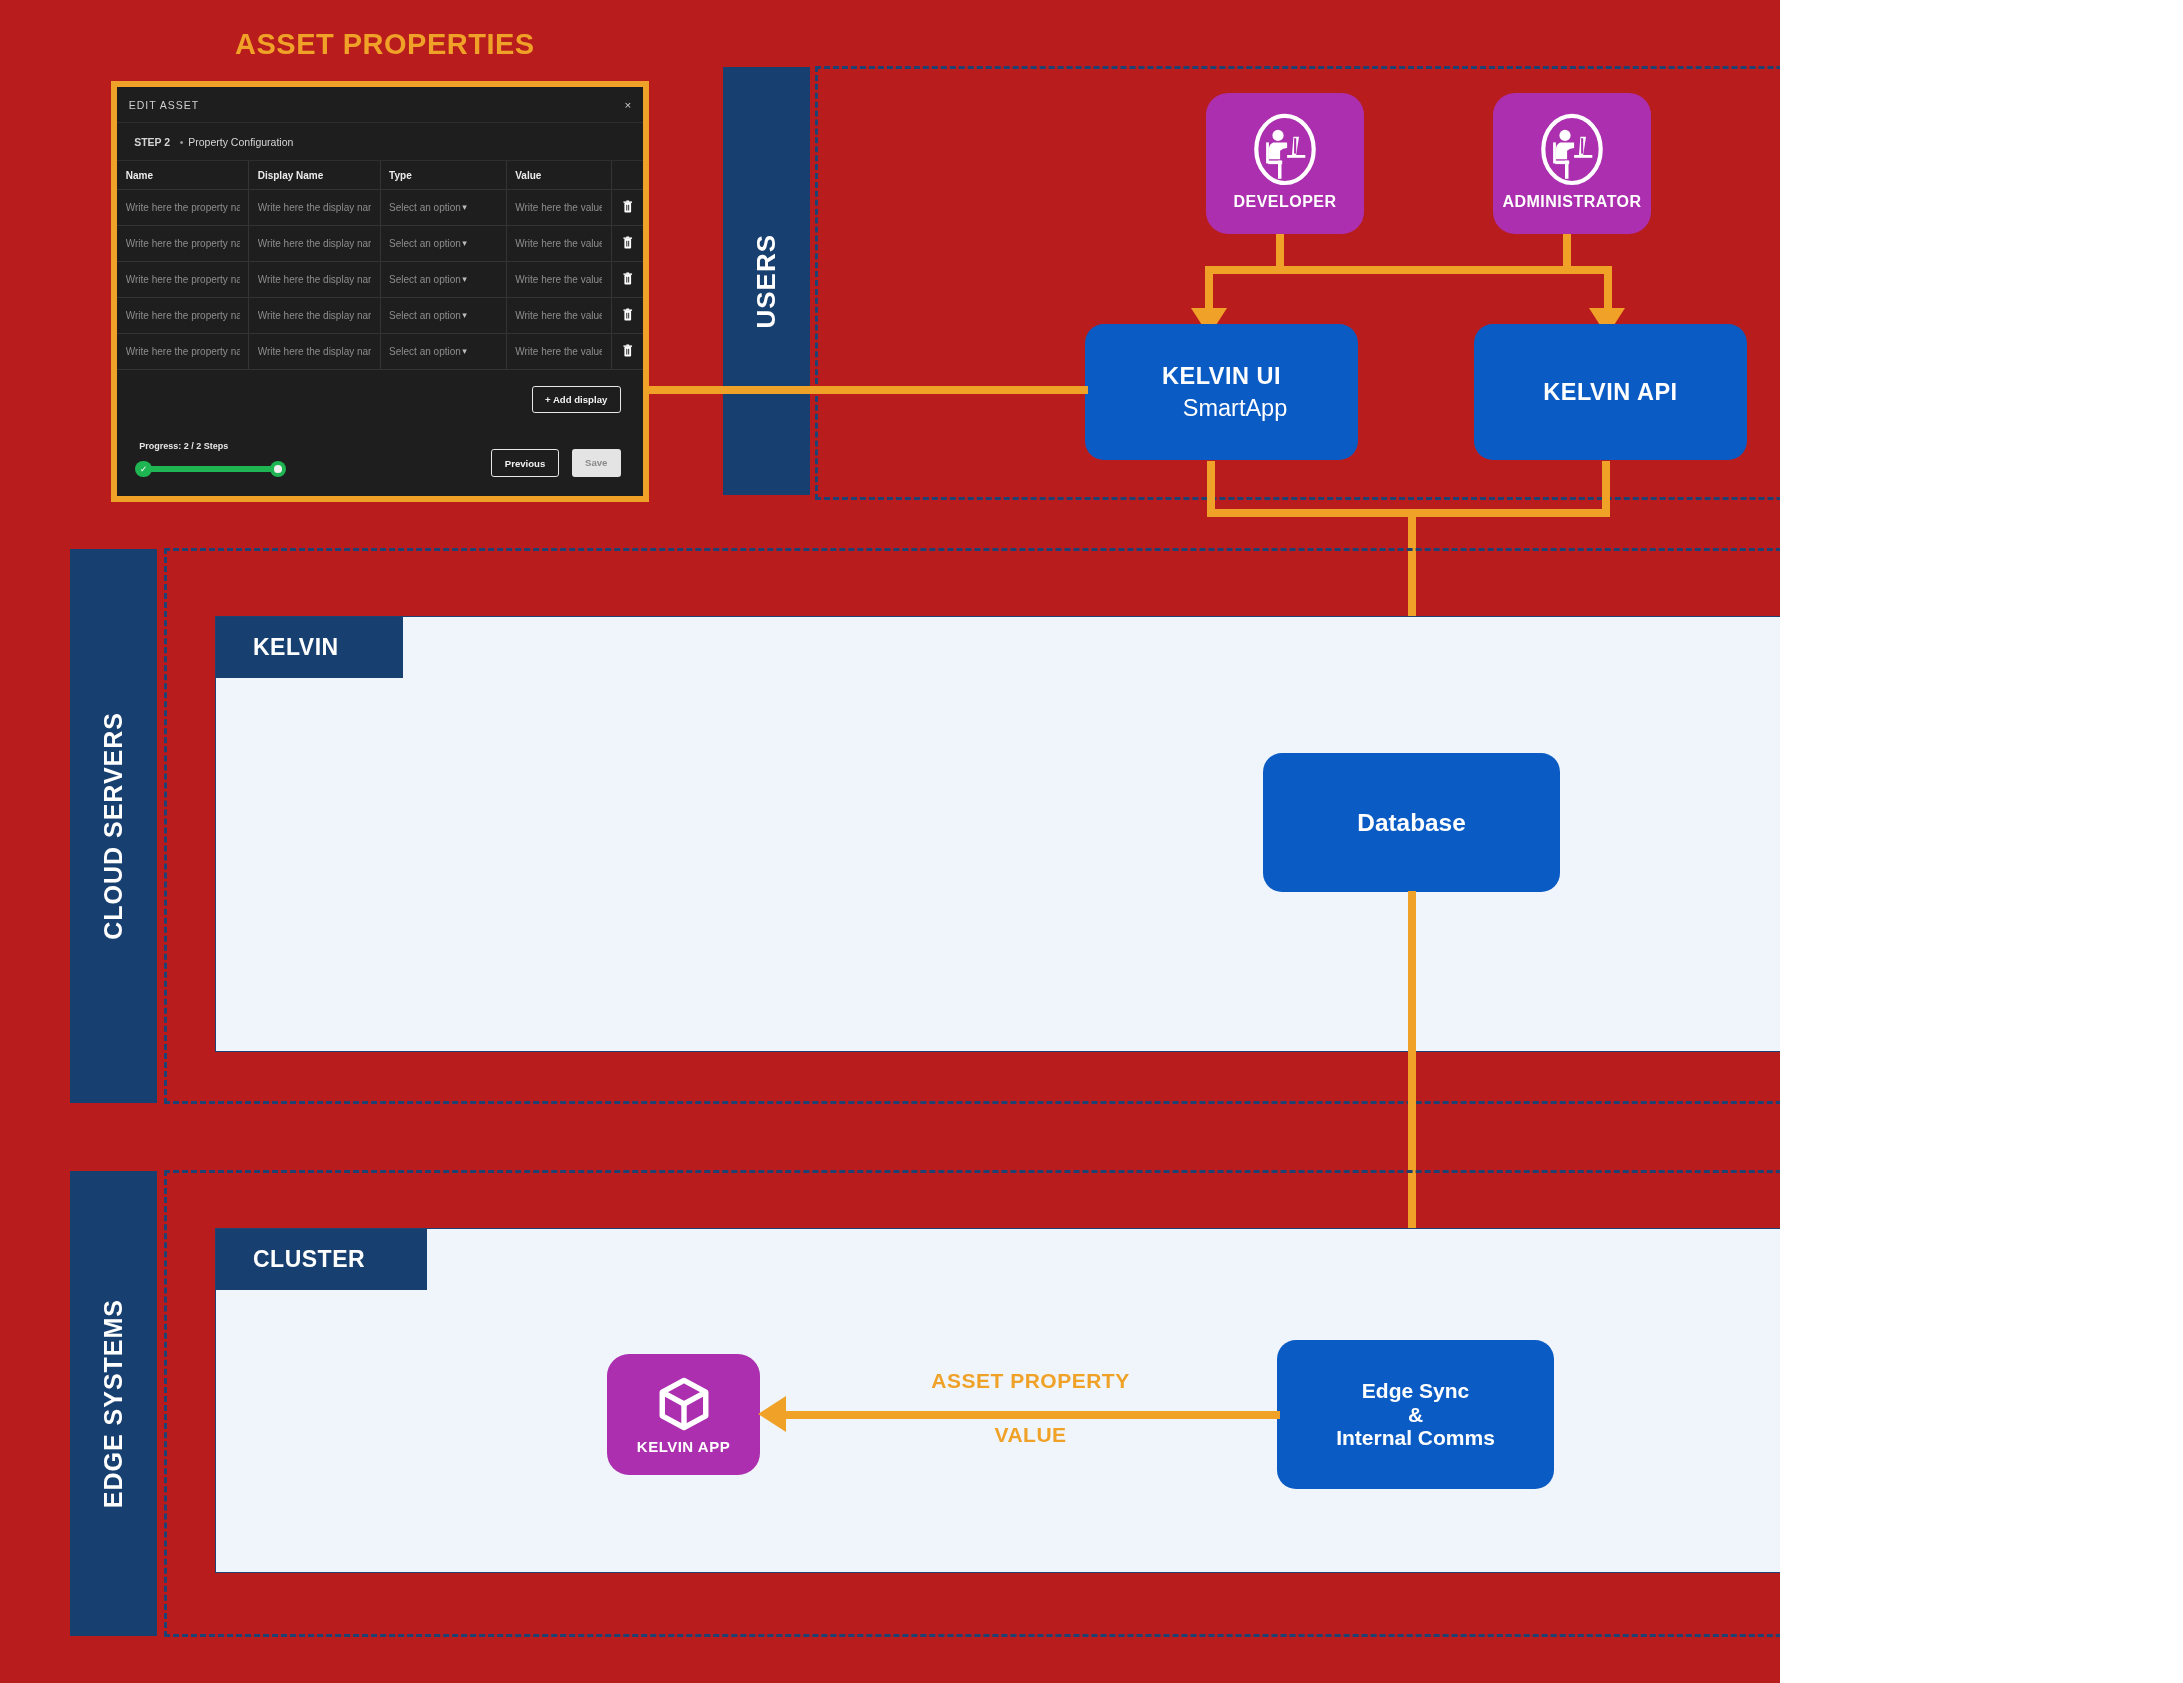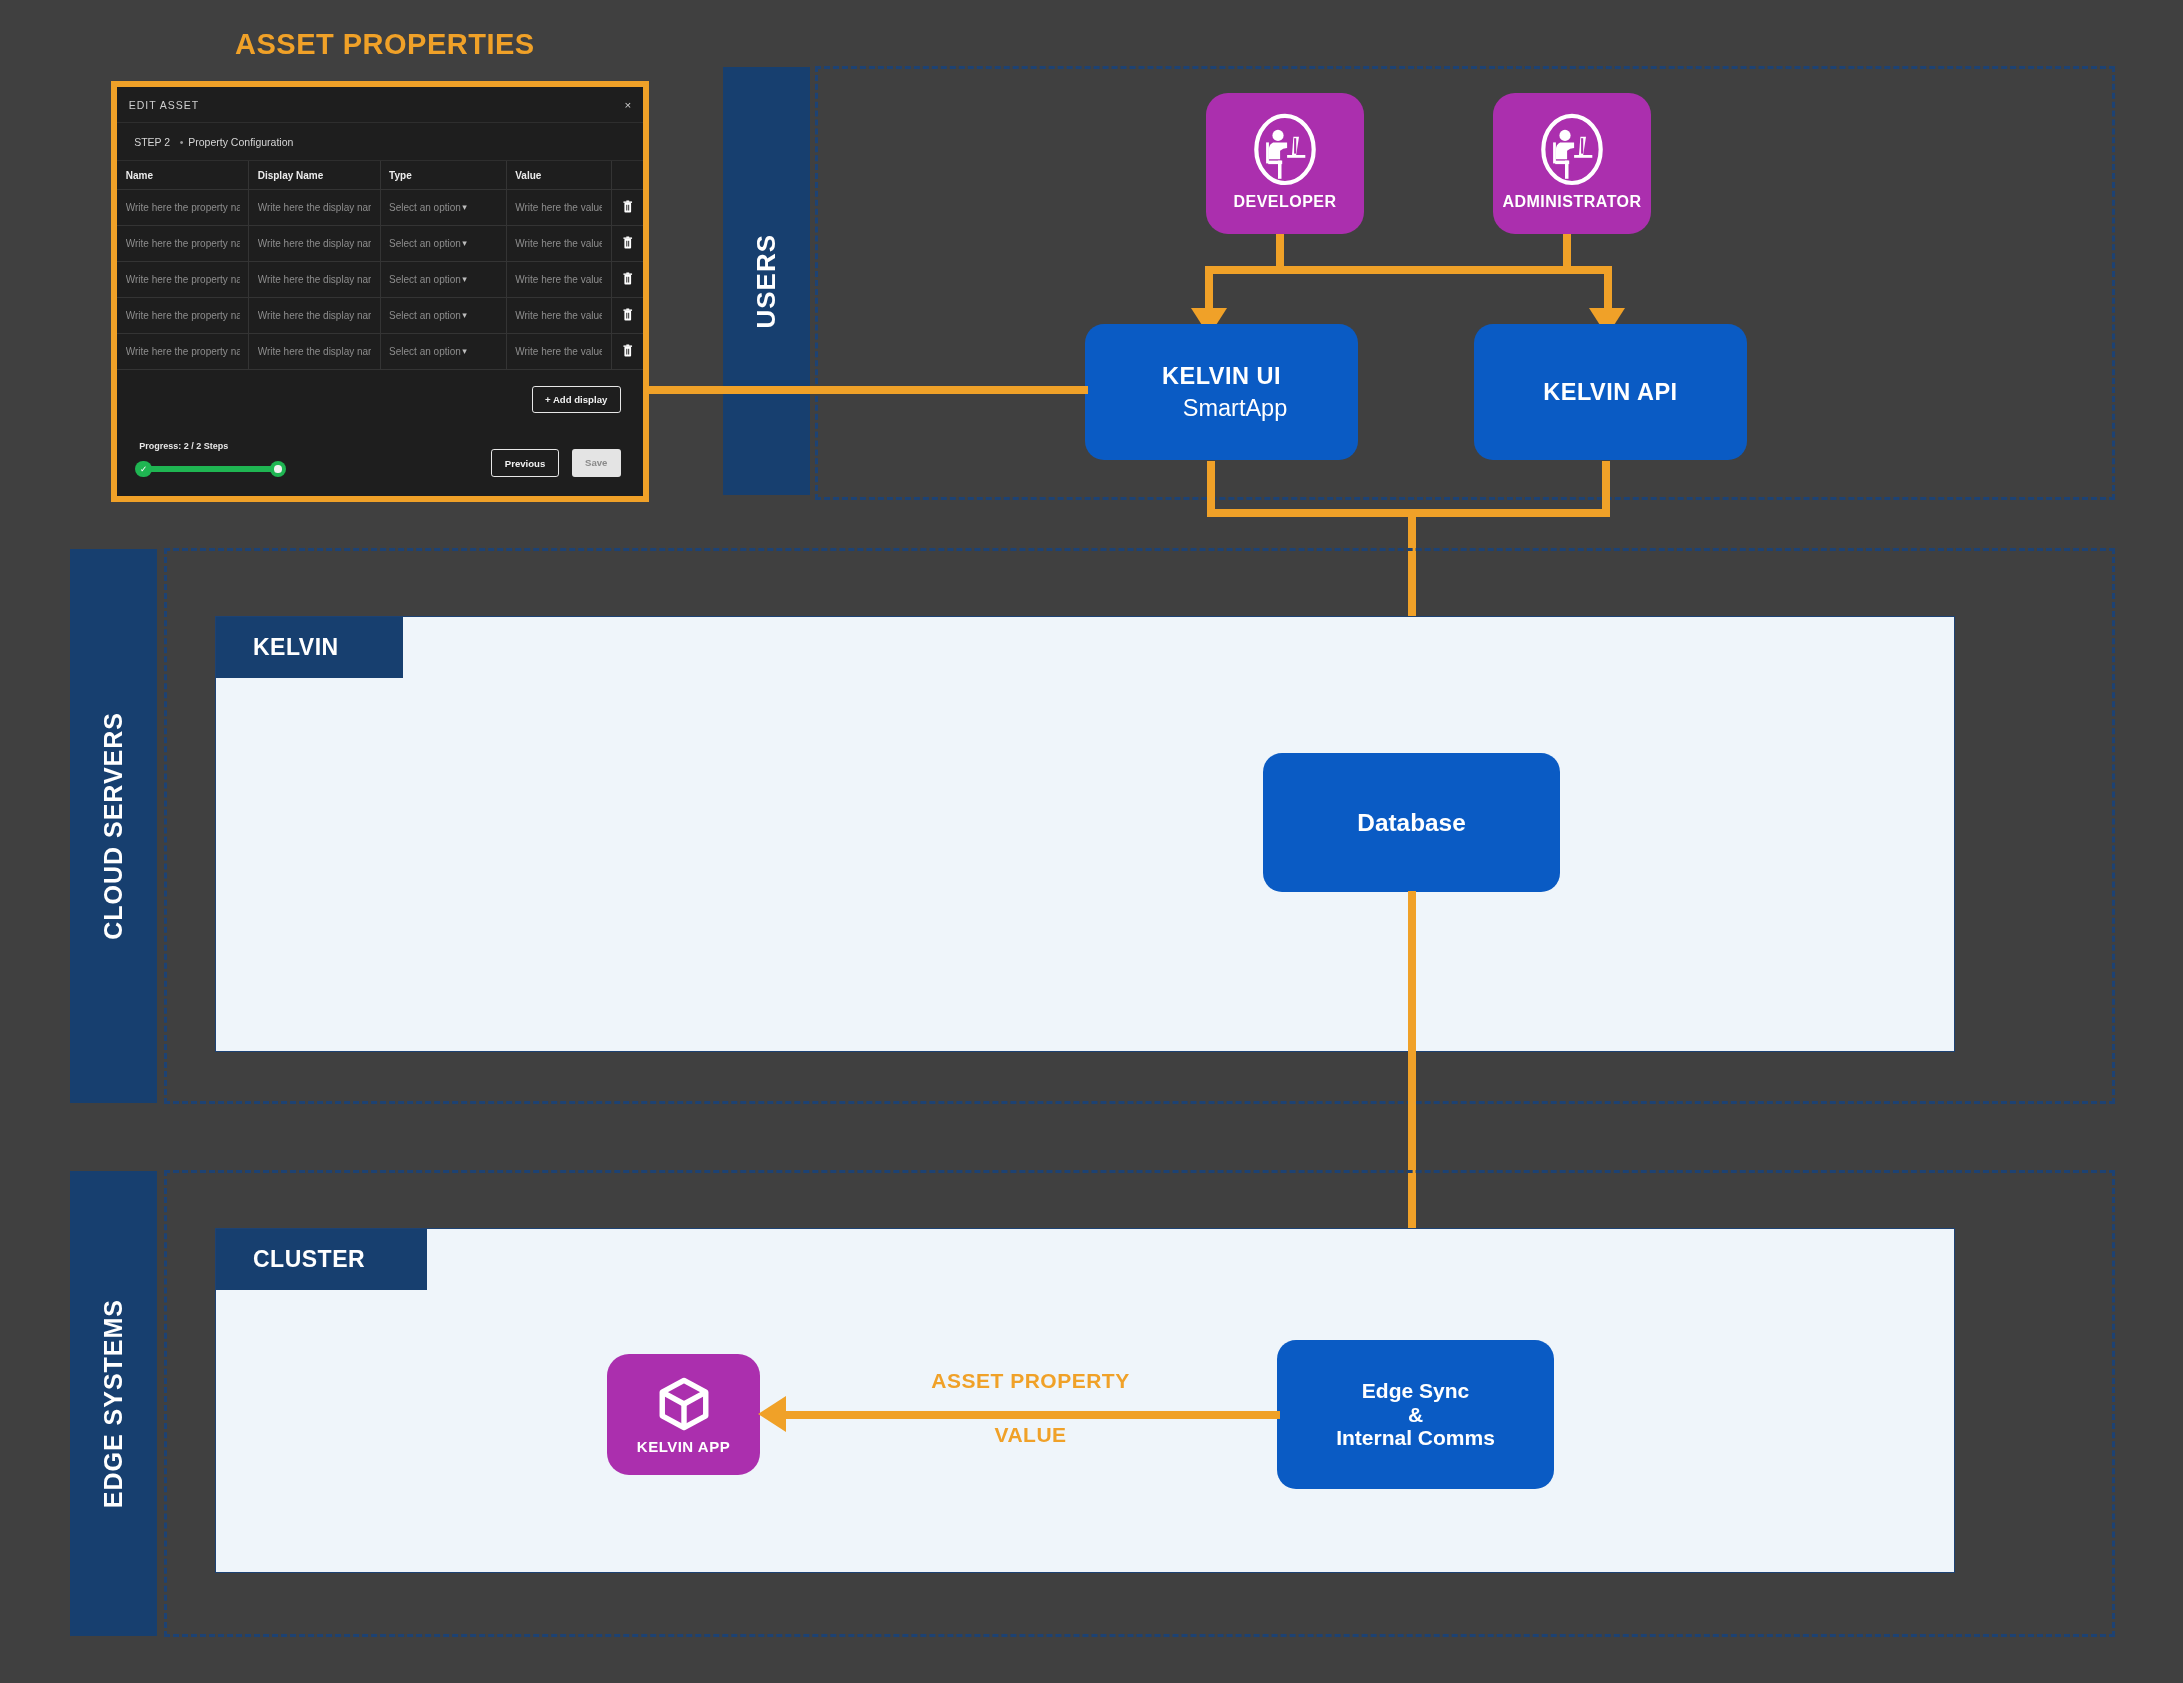--- a/index.html
+++ b/index.html
@@ -1,17 +1,17 @@
 <!DOCTYPE html>
 <html style="font-size:7.7px"><head>
 <meta charset="utf-8">
 <style>
   html,body{margin:0;padding:0;background:#ffffff;}
   body{font-family:"Liberation Sans",sans-serif;}
-  #stage{position:relative;width:2183px;height:1683px;background:#404040;overflow:hidden;}
+  #stage{position:relative;width:1780px;height:1683px;background:#b91c1c;overflow:hidden;}
 
   
   .abs{position:absolute;box-sizing:border-box;}
 
   
   .zone{border:3.4px dashed #1d4273;background:transparent;}
 
   
   .sidebar{background:#173f6f;display:flex;align-items:center;justify-content:center;}
   .sidebar span{
@@ -57,21 +57,21 @@
   
   .modal-frame{background:#f0a128;padding:6.2px;}
   .modal{background:#1e1e1e;width:100%;height:100%;display:flex;flex-direction:column;
          font-family:"Liberation Sans",sans-serif;color:#e8e8e8;}
   .modal-top{height:35px;display:flex;align-items:center;justify-content:space-between;
              padding:0 11.5px;border-bottom:0.5px solid #2e2e2e;}
   .modal-top .ttl{font-size:10.5px;letter-spacing:1px;color:#cfcfcf;}
   .modal-top .x{font-size:11.5px;color:#cfcfcf;cursor:pointer;}
   .modal-step{height:37px;display:flex;align-items:center;padding:0 17px;
               border-bottom:0.5px solid #2e2e2e;font-size:10.5px;color:#d5d5d5;}
-  .modal-step b{font-weight:normal;margin-right:4.8px;}
+  .modal-step b{font-weight:bold;margin-right:4.8px;}
   .modal-step .dot{margin:0 4.8px;color:#9a9a9a;}
   table.props{width:100%;border-collapse:collapse;table-layout:fixed;}
   table.props th,table.props td{
     border-right:0.5px solid #343434;border-bottom:0.5px solid #343434;
     text-align:left;padding:0 8.6px;font-size:10px;
   }
   table.props th{height:28px;color:#ececec;font-weight:bold;}
   table.props td{height:35px;color:#8d8d8d;font-weight:normal;}
   table.props th:last-child,table.props td:last-child{border-right:none;text-align:center;padding:0;}
   .sel{display:flex;align-items:center;}

